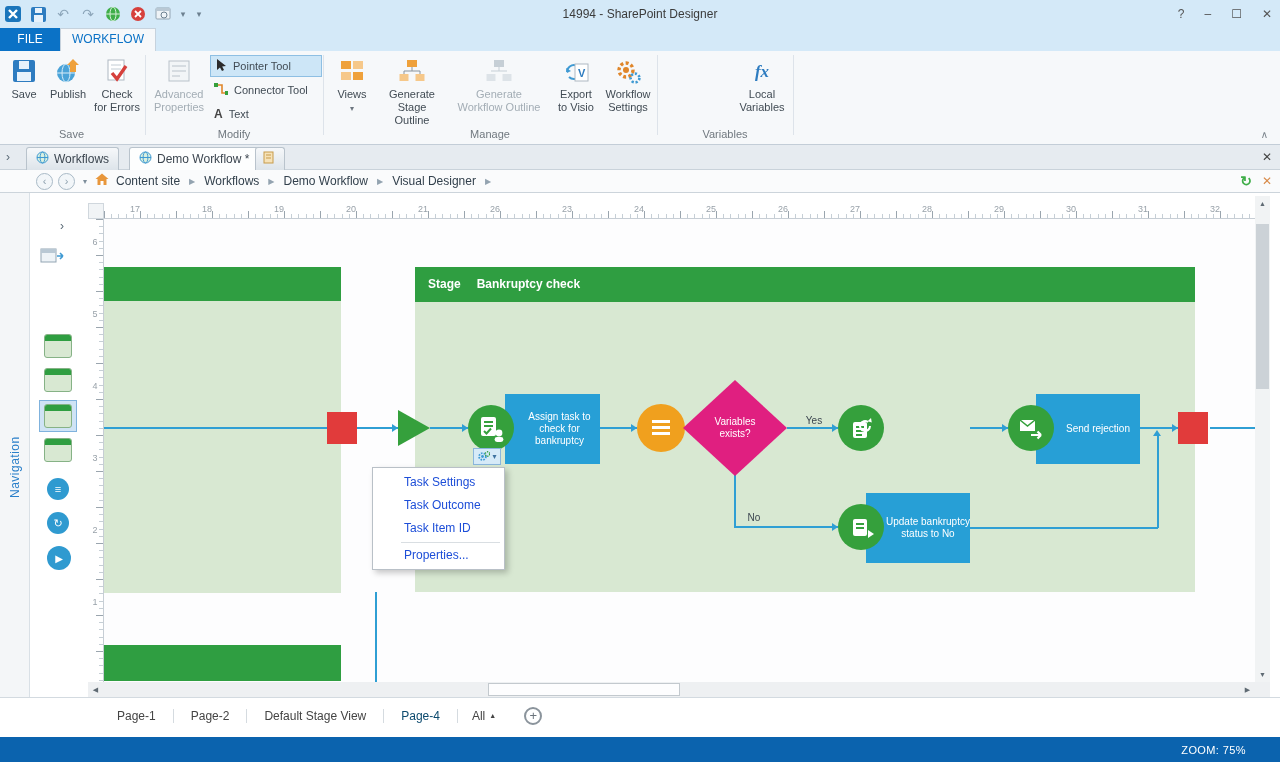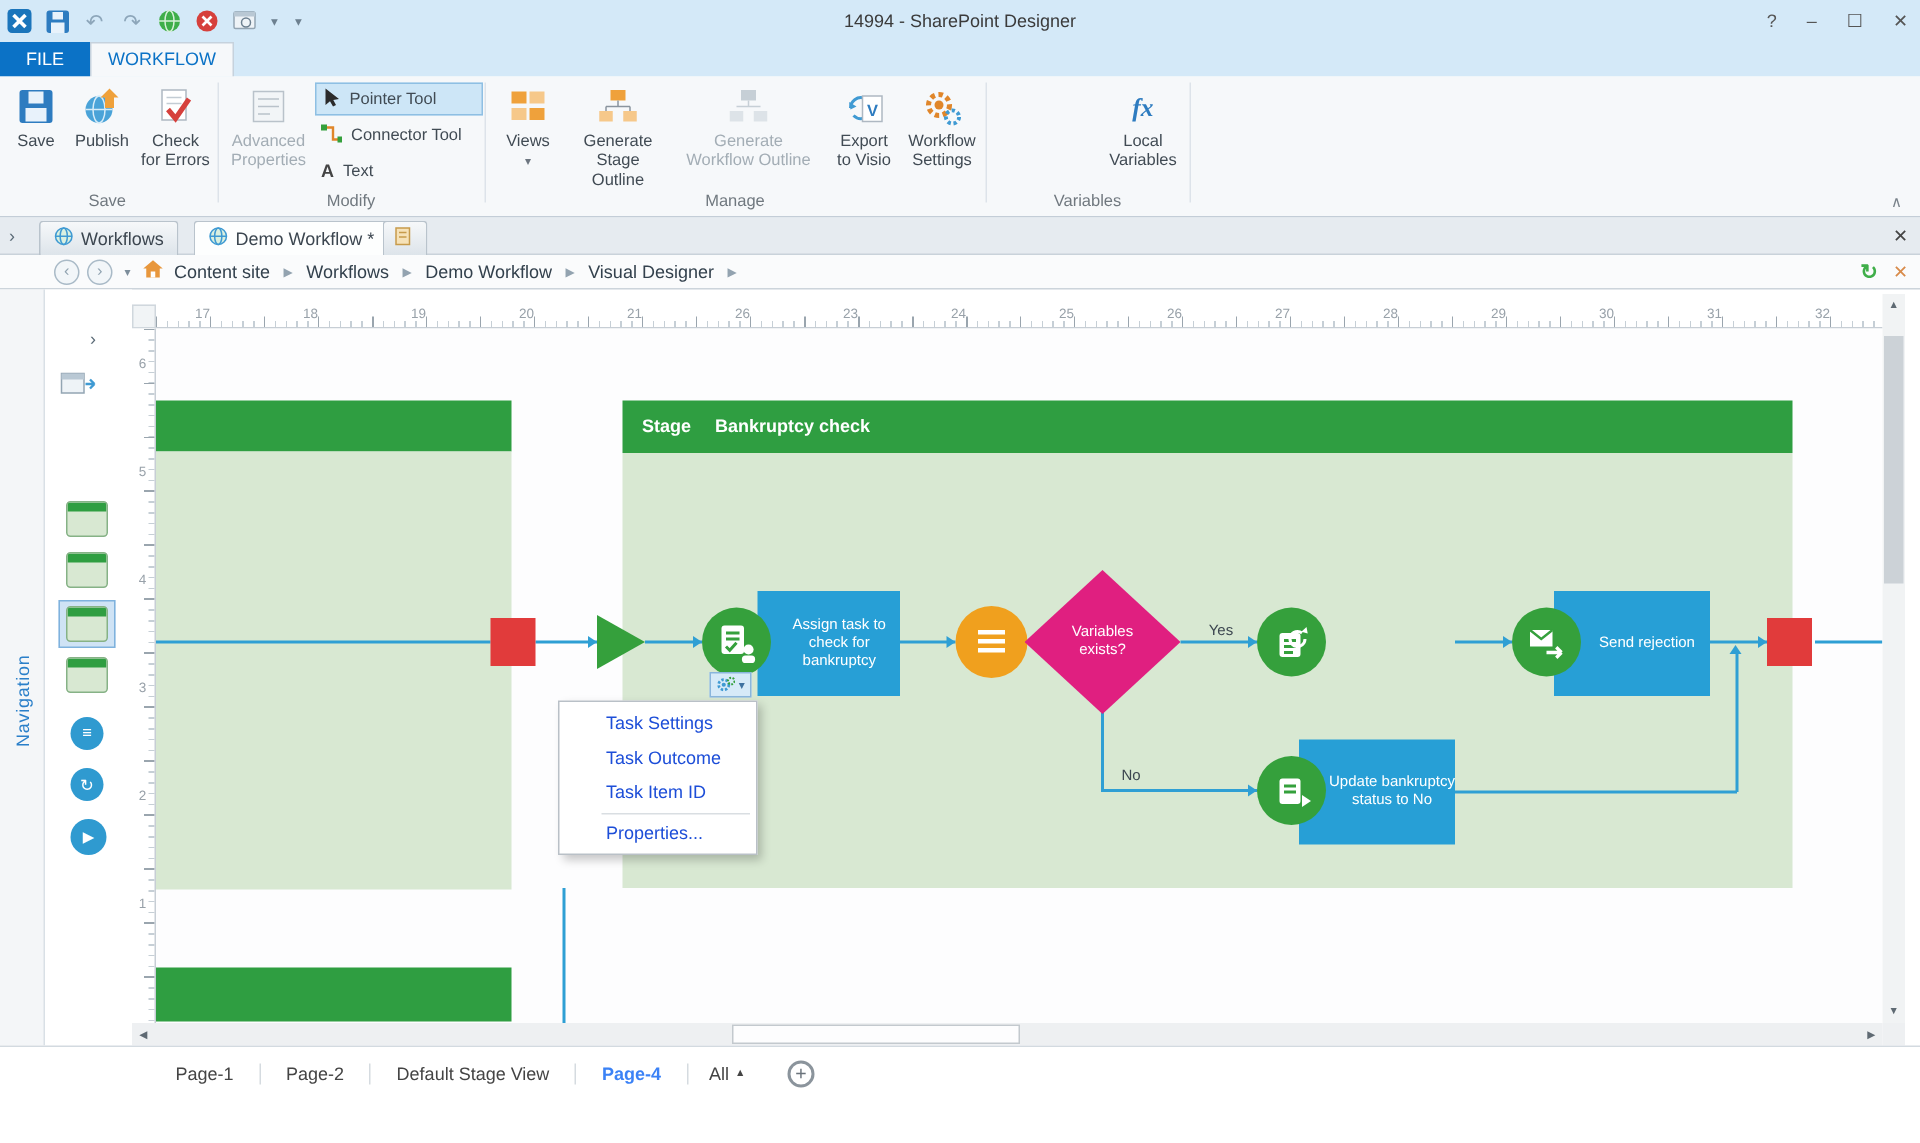--- a/index.html
+++ b/index.html
@@ -79,21 +79,21 @@
   
   .vscroll{left:1255px;top:196px;width:15px;height:486px;background:#f1f3f4}
   .hscroll{left:88px;top:682px;width:1167px;height:15px;background:#eef0f2}
   .sbtn2{width:15px;height:15px;display:flex;align-items:center;justify-content:center;font-size:7px;color:#5f6a73}
   .vthumb{left:1px;top:28px;width:13px;height:165px;background:#ccd2d7}
   .hthumb{left:400px;top:1px;width:192px;height:13px;background:#fdfdfe;border:1px solid #c3c9ce}
   .scorner{left:1255px;top:682px;width:15px;height:15px;background:#eef0f2}
   
   .ptabs{left:0;top:697px;width:1280px;height:36px;background:#fff;border-top:1px solid #d3dae0;display:flex;align-items:center;padding-left:100px;font-size:12px;color:#444}
   .ptab{padding:0 17px}
-  .ptab.active{color:#3b82f6;font-weight:bold}
+  .ptab.active{color:#0c4a6e;font-weight:normal}
   .pdiv{width:1px;height:14px;background:#d5dbe0}
   .alltab{padding:0 14px;display:flex;align-items:center;gap:4px}
   .alltab b{font-size:7px;color:#444}
   .plusbtn{width:18px;height:18px;border:2px solid #8b949c;border-radius:50%;margin-left:14px;display:flex;align-items:center;justify-content:center;color:#6a737b;font-size:13px;line-height:13px}
   
   .status{left:0;top:737px;width:1280px;height:25px;background:#0b63ae;color:#fff;font-size:11px;display:flex;align-items:center;justify-content:flex-end;padding-right:34px;letter-spacing:.4px}
 </style>
 </head>
 <body>
 
@@ -557,14 +557,17 @@
     <span class="pdiv"></span>
     <span class="ptab active">Page-4</span>
     <span class="pdiv"></span>
     <span class="alltab">
       <span>All</span>
       <b>▲</b>
     </span>
     <span class="plusbtn">+</span>
   </div>
 
+  <div class="abs status">
+    <span>ZOOM: 75%</span>
+  </div>
 
 </div>
 
 </body></html>

